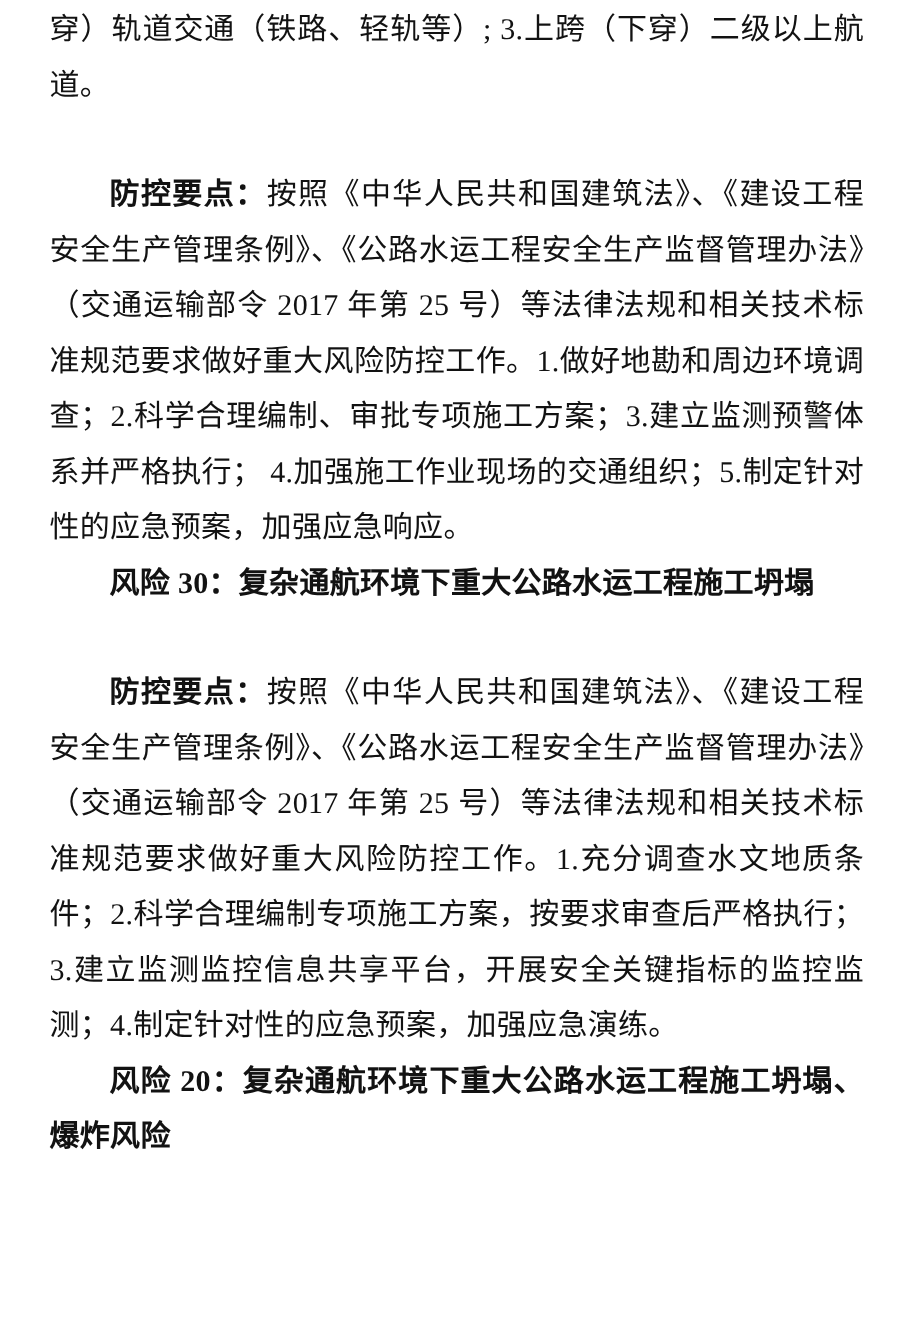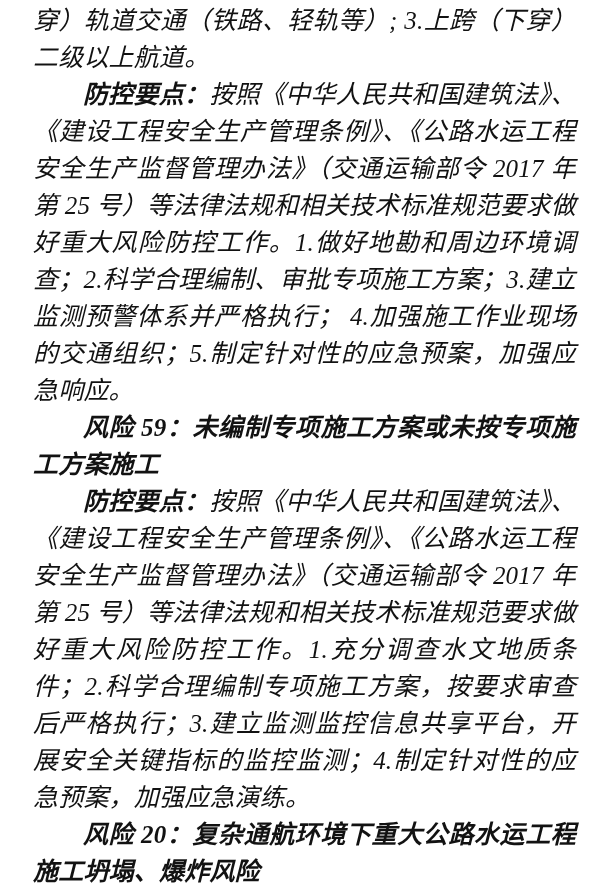--- a/index.html
+++ b/index.html
@@ -13,48 +13,48 @@
     height: 894px;
     background: #ffffff;
     box-sizing: border-box;
     padding: 2px 29px 0 33px;
     overflow: hidden;
     font-family: "Liberation Serif", "DejaVu Serif", serif;
     color: #121212;
   }
   .para {
     margin: 0;
-    font-size: 25px;
+    font-size: 20px;
     line-height: 37px;
     text-align: justify;
     text-justify: inter-ideograph;
     letter-spacing: 0.2px;
-    font-style: italic;
   }
   .para.indent {
     text-indent: 2em;
+    margin-top: 36px;
   }
   .para.heading {
     font-weight: bold;
     text-indent: 2em;
   }
   .lead {
     font-weight: bold;
   }
 </style>
 </head>
 <body>
 
 <div class="page">
 
   <p class="para"><span class="lead"></span><span>穿）轨道交通（铁路、轻轨等）; 3.上跨（下穿）二级以上航道。</span></p>
 
   <p class="para indent"><span class="lead">防控要点：</span><span>按照《中华人民共和国建筑法》、《建设工程安全生产管理条例》、《公路水运工程安全生产监督管理办法》（交通运输部令 2017 年第 25 号）等法律法规和相关技术标准规范要求做好重大风险防控工作。1.做好地勘和周边环境调查；2.科学合理编制、审批专项施工方案；3.建立监测预警体系并严格执行； 4.加强施工作业现场的交通组织；5.制定针对性的应急预案，加强应急响应。</span></p>
 
-  <p class="para heading"><span class="lead">风险 59：</span><span>未编制专项施工方案或未按专项施工方案施工</span></p>
+  <p class="para heading"><span class="lead">风险 30：</span><span>复杂通航环境下重大公路水运工程施工坍塌</span></p>
 
 
   <p class="para indent"><span class="lead">防控要点：</span><span>按照《中华人民共和国建筑法》、《建设工程安全生产管理条例》、《公路水运工程安全生产监督管理办法》（交通运输部令 2017 年第 25 号）等法律法规和相关技术标准规范要求做好重大风险防控工作。1.充分调查水文地质条件；2.科学合理编制专项施工方案，按要求审查后严格执行；3.建立监测监控信息共享平台，开展安全关键指标的监控监测；4.制定针对性的应急预案，加强应急演练。</span></p>
 
   <p class="para heading"><span class="lead">风险 20：</span><span>复杂通航环境下重大公路水运工程施工坍塌、爆炸风险</span></p>
 
   <p class="para indent"></p>
 
 </div>
 

